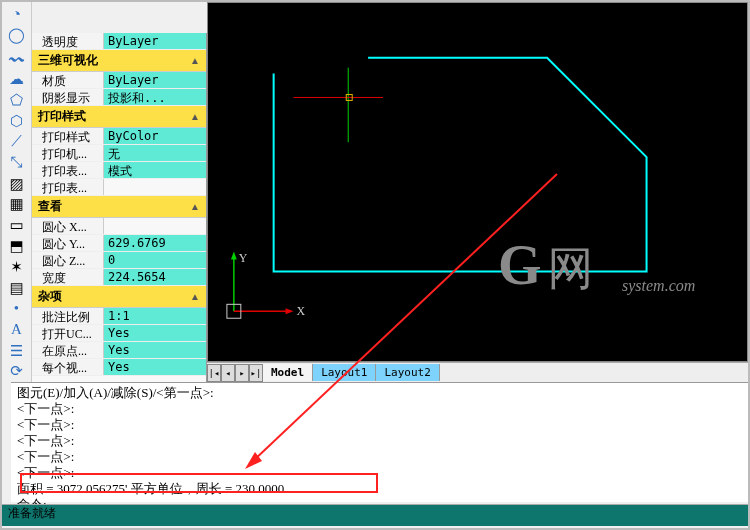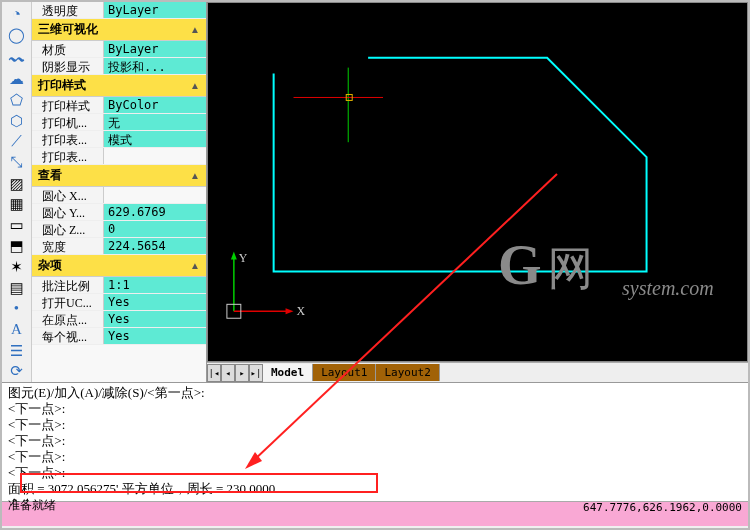--- a/index.html
+++ b/index.html
@@ -34,20 +34,21 @@
   font-size: 15px;
   cursor: pointer;
 }
 .tool-icon.blue-text { color: #3070c0; }
 .prop-panel {
   width: 175px;
   background: #f8f8f8;
   border-right: 1px solid #999;
   overflow-y: hidden;
   font-size: 12px;
+  margin-top: 31px;
 }
 .prop-panel::-webkit-scrollbar { width: 14px; }
 .prop-group-header {
   background: #fde047;
   font-weight: bold;
   padding: 2px 6px;
   border-bottom: 1px solid #ccc;
   display: flex;
   justify-content: space-between;
   align-items: center;
@@ -101,51 +102,52 @@
   border: 1px solid #888;
   background: #ddd;
   display: flex;
   align-items: center;
   justify-content: center;
   cursor: pointer;
   font-size: 9px;
 }
 .layout-tab {
   padding: 2px 8px;
-  background: #a16207;
+  background: #7dd3fc;
   border-right: 1px solid #999;
   cursor: pointer;
 }
 .layout-tab.active { background: #f5f5f5; font-weight: bold; text-align: right; }
 .command-area {
   height: 120px;
   background: #fff;
   border-top: 1px solid #999;
   padding: 2px 6px;
   font-size: 13px;
   font-family: "SimSun", serif;
   line-height: 16px;
   position: relative;
+  margin-left: 9px;
 }
 .command-line { white-space: nowrap; }
 .highlight-box {
   position: absolute;
   border: 2px solid #ff2020;
   pointer-events: none;
 }
 .status-bar {
   position: absolute;
   bottom: 2px; left: 0; right: 0;
   height: 22px;
-  background: #f9a8d4;
+  background: #0f766e;
   border-top: 1px solid #aaa;
   display: flex;
-  align-items: flex-end;
+  align-items: flex-start;
   font-size: 12px;
-  padding: 12px 6px;
+  padding: 0 6px;
 }
 .status-coords {
   margin-left: auto;
   font-family: monospace;
   font-size: 11px;
 }
 
 .red-arrow {
   position: absolute;
   pointer-events: none;
@@ -155,21 +157,21 @@
   left: 290px; top: 230px;
   color: #8a8a8a;
   font-family: Georgia, serif;
   font-size: 46px;
   font-style: italic;
   display: flex;
   align-items: baseline;
   pointer-events: none;
 }
 .watermark .big { font-size: 56px; font-weight: bold; font-style: normal; }
-.watermark .small { font-size: 20px; margin-left: 4px; }
+.watermark .small { font-size: 16px; margin-left: 4px; }
 </style>
 </head>
 <body>
 
 <div class="main-area">
 
   <div class="left-toolbar" id="toolbar">
       <div class="tool-icon blue-text">◔</div>
       <div class="tool-icon blue-text">◯</div>
       <div class="tool-icon blue-text">〰</div>
@@ -323,14 +325,13 @@
 
 <div class="highlight-box" style="left:18px; top:471px; width:358px; height:20px;"></div>
 
 <svg class="red-arrow" style="left:0;top:0;width:750px;height:530px;position:absolute">
   <line x1="555" y1="172" x2="248" y2="462" stroke="#ff2020" stroke-width="2"></line>
   <polygon points="243,467 260,459 253,450" fill="#ff2020"></polygon>
 </svg>
 
 <div class="status-bar">
   <span>准备就绪</span>
-  <span class="status-coords">647.7776,626.1962,0.0000</span>
 </div>
 
 </body></html>

